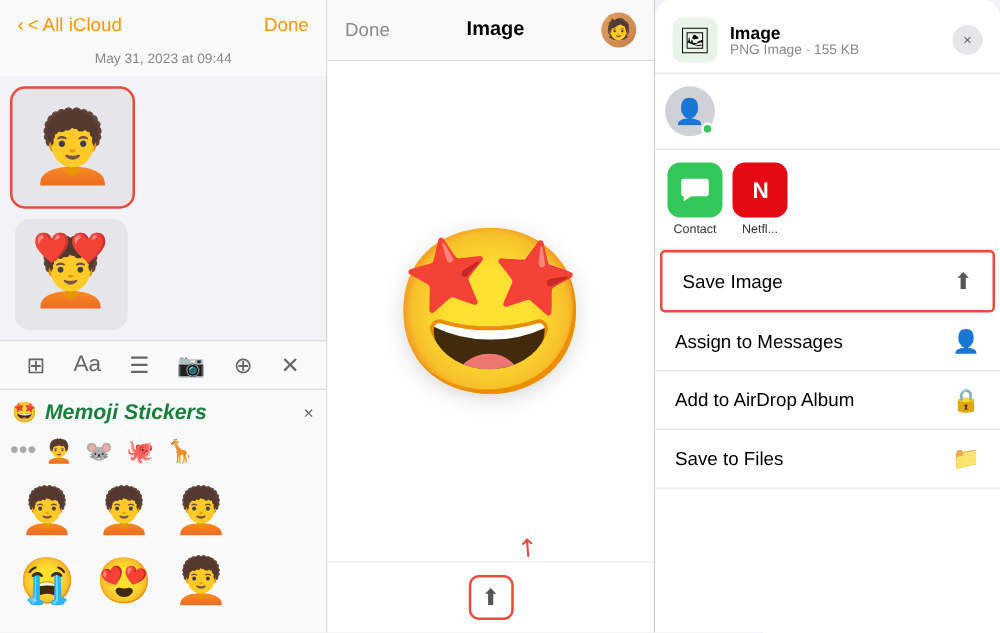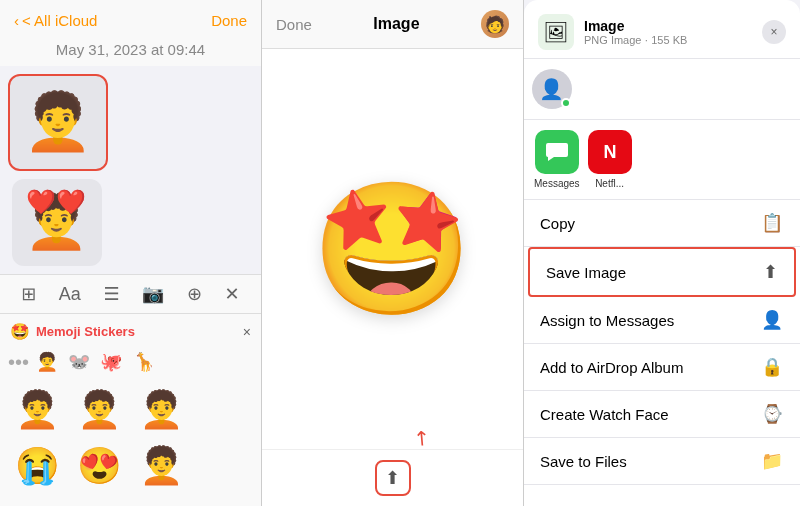--- a/index.html
+++ b/index.html
@@ -40,21 +40,21 @@
       gap: 3px;
     }
 
     .header-done {
       color: #ff9500;
       font-size: 15px;
     }
 
     .timestamp {
       text-align: center;
-      font-size: 15px;
+      font-size: 11px;
       color: #888;
       padding: 6px 0 8px;
       background: #f9f9f9;
     }
 
     .message-list {
       flex: 1;
       padding: 8px;
       display: flex;
       flex-direction: column;
@@ -140,23 +140,24 @@
       padding: 8px 10px 4px;
     }
 
     .sticker-title-row {
       display: flex;
       align-items: center;
       gap: 6px;
     }
 
     .sticker-title {
-      font-size: 13px;
+      font-size: 17px;
       font-weight: 600;
-      color: #ef4444;
+      color: #15803d;
+      font-style: italic;
     }
 
     .sticker-close {
       color: #666;
       font-size: 14px;
     }
 
     .sticker-tabs {
       display: flex;
       align-items: center;
@@ -534,48 +535,40 @@
       </div>
     </div>
 
     <div class="app-icons-row">
       <div class="app-icon-item">
         <div class="app-icon messages">
           <svg width="26" height="26" viewBox="0 0 26 26" fill="white">
               <path d="M4 4 h18 a2 2 0 0 1 2 2 v10 a2 2 0 0 1 -2 2 h-12 l-6 4 v-4 a2 2 0 0 1 -2 -2 v-10 a2 2 0 0 1 2 -2z" fill="white"></path>
             </svg>
         </div>
-        <span class="app-icon-label">Messages</span>
+        <span class="app-icon-label">Contact</span>
       </div>
       <div class="app-icon-item">
         <div class="app-icon netflix" style="font-size:18px;color:white;font-weight:900;letter-spacing:-1px;">N</div>
         <span class="app-icon-label">Netfl...</span>
       </div>
     </div>
 
     <div class="action-list">
-      <div class="action-item">
-        <span class="action-label">Copy</span>
-        <span class="action-icon">📋</span>
-      </div>
       <div class="action-item highlighted">
         <span class="action-label">Save Image</span>
         <span class="action-icon">⬆</span>
       </div>
       <div class="action-item">
         <span class="action-label">Assign to Messages</span>
         <span class="action-icon">👤</span>
       </div>
       <div class="action-item">
         <span class="action-label">Add to AirDrop Album</span>
         <span class="action-icon">🔒</span>
       </div>
       <div class="action-item">
-        <span class="action-label">Create Watch Face</span>
-        <span class="action-icon">⌚</span>
-      </div>
-      <div class="action-item">
         <span class="action-label">Save to Files</span>
         <span class="action-icon">📁</span>
       </div>
     </div>
   </div>
 </div>
 
 </body></html>

